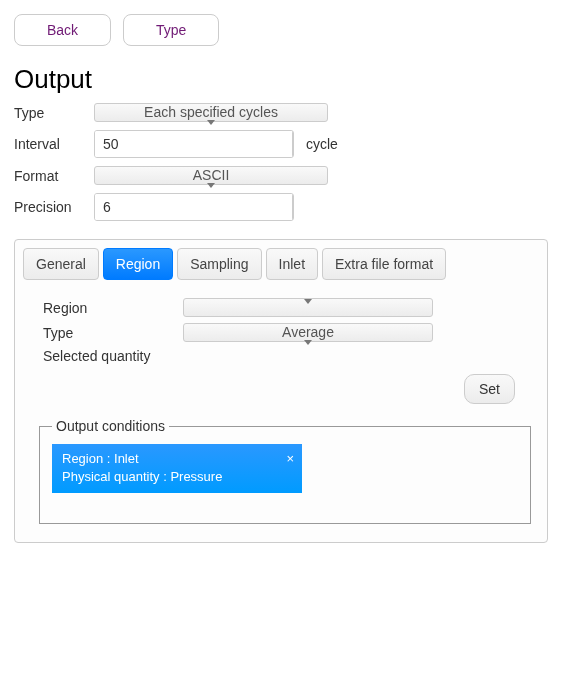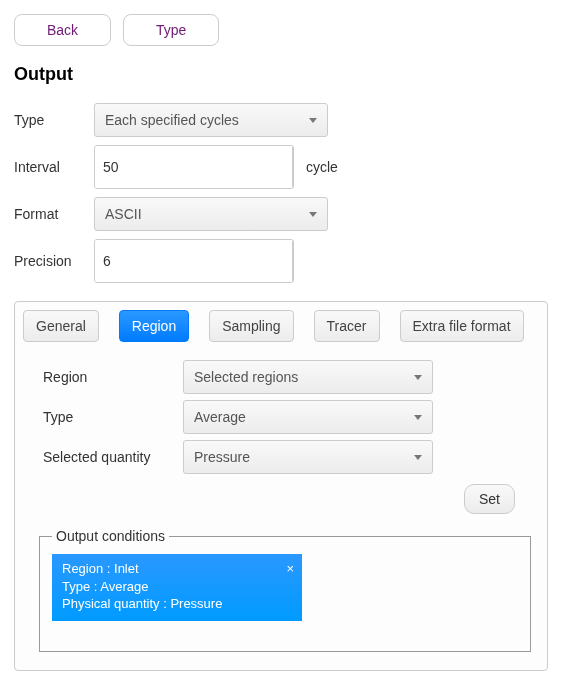--- a/index.html
+++ b/index.html
@@ -17,55 +17,56 @@
     border: 1px solid #ccc;
     background: #fff;
     padding: 7px 32px;
     font-size: 14px;
     border-radius: 8px;
     cursor: pointer;
     margin-right: 8px;
     color: #701a75;
   }
   h1.output-title {
-    font-size: 18px;
-    font-weight: bold;
-    margin: 18px 0 14px 0;
+    font-size: 26px;
+    font-weight: normal;
+    margin: 18px 0 4px 0;
     color: #000;
   }
   .form-table { border-spacing: 0; }
   .form-table td { padding: 4px 6px 4px 0; vertical-align: middle; }
   .form-label-cell { width: 80px; padding-left: 6px; }
   .dropdown {
     position: relative;
     display: inline-flex;
     align-items: center;
     justify-content: space-between;
     border: 1px solid #ccc;
     background: #f1f1f1;
     background: linear-gradient(#f9f9f9, #ececec);
-    height: 34px;
+    height: 19px;
     padding: 0 10px;
     width: 234px;
     border-radius: 3px;
     cursor: pointer;
     color: #555;
+    flex-direction: column;
   }
   .dropdown .caret {
     width: 0; height: 0;
     border-left: 4px solid transparent;
     border-right: 4px solid transparent;
     border-top: 5px solid #777;
   }
   .spinner-wrap {
     display: inline-flex;
     border: 1px solid #ccc;
     border-radius: 3px;
     width: 200px;
-    height: 44px;
+    height: 28px;
     overflow: hidden;
   }
   .spinner-input {
     flex: 1;
     border: none;
     padding: 0 8px;
     font-size: 14px;
     outline: none;
     color: #333;
   }
@@ -101,21 +102,21 @@
   .tab-panel {
     border: 1px solid #ccc;
     border-radius: 4px;
     padding: 8px;
     margin-top: 14px;
     width: 534px;
     background: #fdfdfd;
   }
   .tabs {
     display: flex;
-    gap: 20px;
+    gap: 4px;
     margin-bottom: 18px;
   }
   .tab {
     border: 1px solid #ccc;
     background: linear-gradient(#f9f9f9, #ececec);
     padding: 7px 12px;
     border-radius: 4px;
     cursor: pointer;
     color: #444;
     font-size: 14px;
@@ -240,54 +241,48 @@
     </td>
   </tr>
 </tbody>
   </table>
 
 <div class="tab-panel">
   <div class="tabs">
     <div class="tab">General</div>
     <div class="tab active">Region</div>
     <div class="tab">Sampling</div>
-    <div class="tab">Tracer</div>
+    <div class="tab">Inlet</div>
     <div class="tab">Extra file format</div>
   </div>
 
   <div class="inner-form">
     <div class="row">
       <div class="lbl">Region</div>
       <div class="dropdown">
-        <span>Selected regions</span>
         <span class="caret"></span>
       </div>
     </div>
     <div class="row">
       <div class="lbl">Type</div>
       <div class="dropdown">
         <span>Average</span>
         <span class="caret"></span>
       </div>
     </div>
     <div class="row">
       <div class="lbl">Selected quantity</div>
-      <div class="dropdown">
-        <span>Pressure</span>
-        <span class="caret"></span>
-      </div>
     </div>
   </div>
 
   <div class="set-row">
     <button class="set-btn">Set</button>
   </div>
 
   <fieldset class="conditions">
     <legend>Output conditions</legend>
     <div class="condition-chip">
       <div>Region : Inlet</div>
-      <div>Type : Average</div>
       <div>Physical quantity : Pressure</div>
       <span class="close">×</span>
     </div>
   </fieldset>
 </div>
 
 </body></html>

